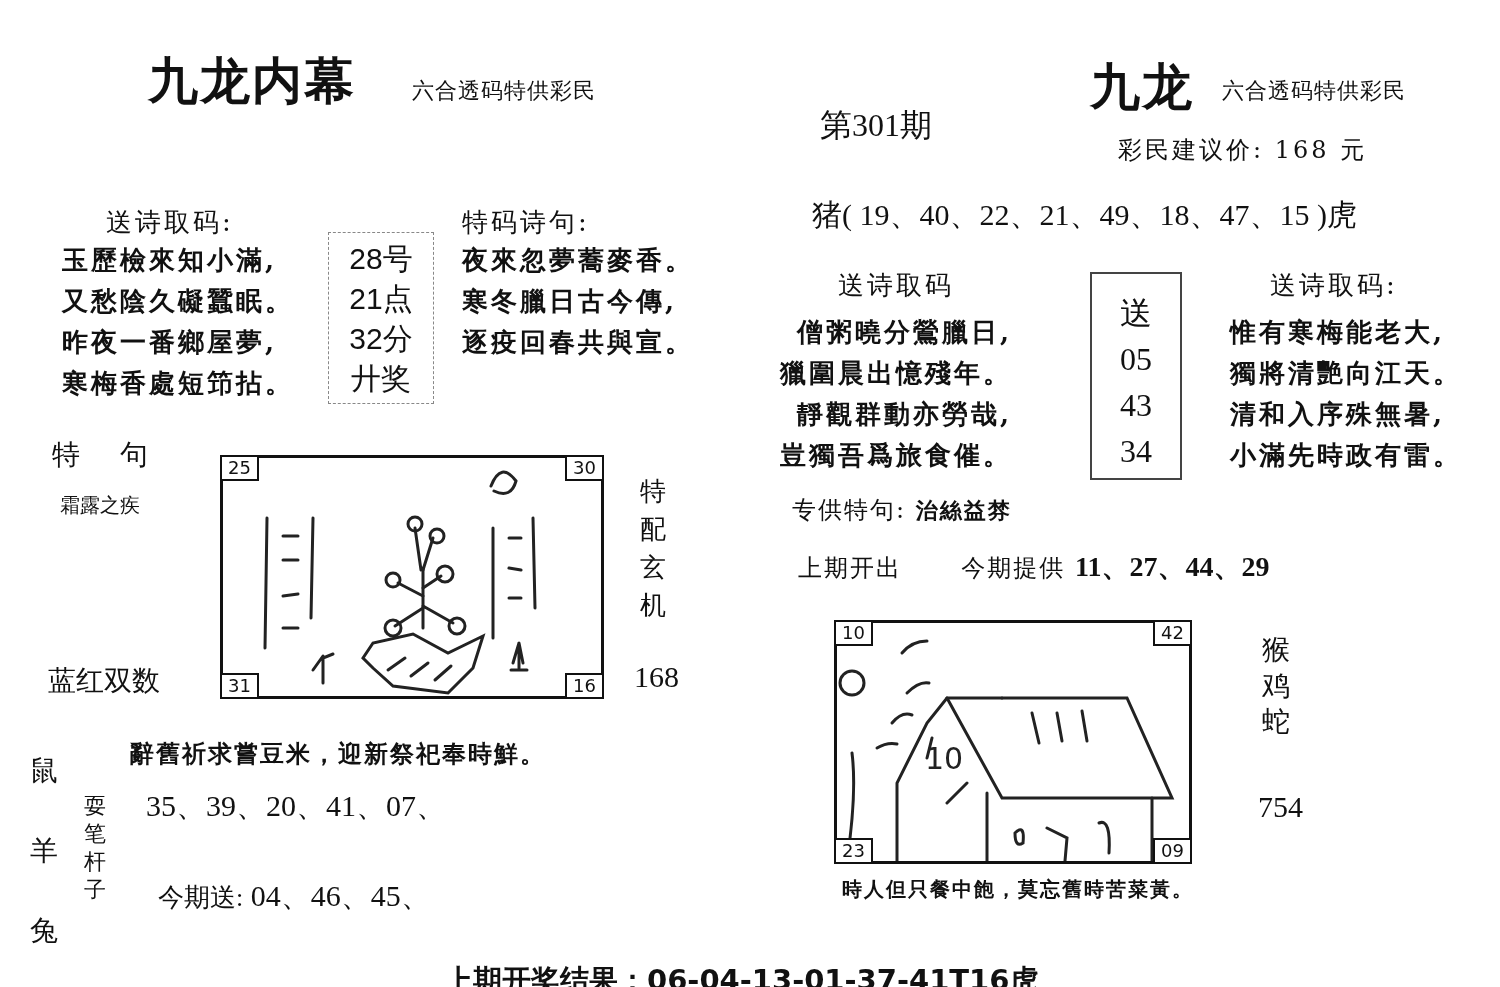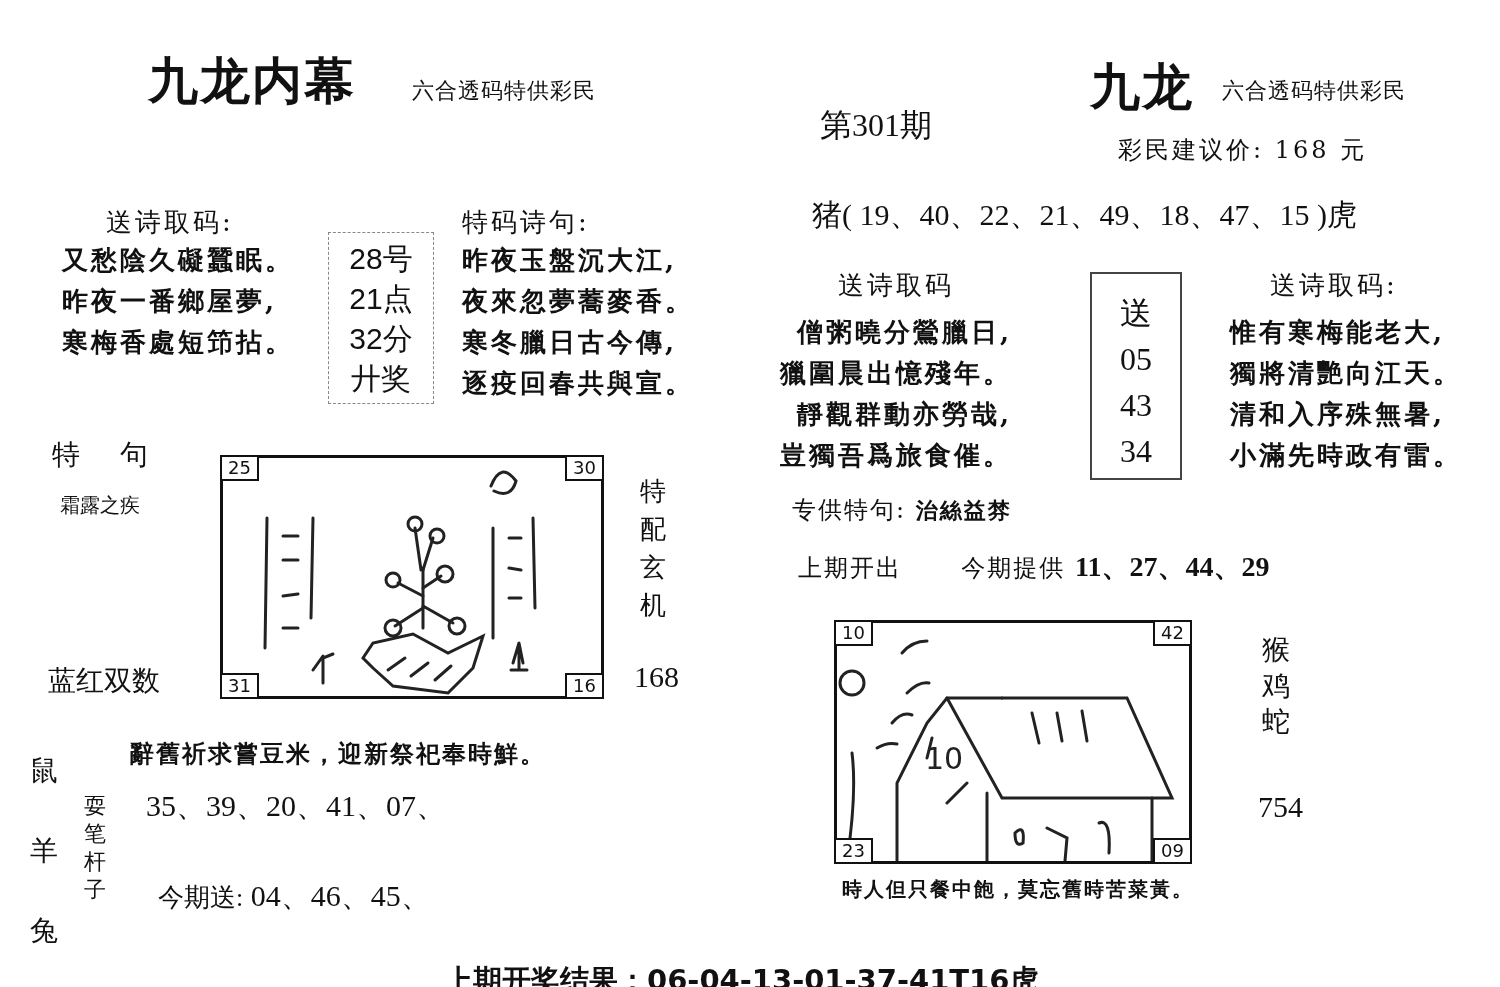--- a/index.html
+++ b/index.html
@@ -28,34 +28,34 @@
 
 <div class="abs" style="left:148px;top:48px;">
   <span class="title-big">九龙内幕</span>
 </div>
 <div class="abs subtitle" style="left:412px;top:76px;">六合透码特供彩民</div>
 
 <div class="abs poem-head" style="left:106px;top:205px;">送诗取码:</div>
 <div class="abs poem-head" style="left:462px;top:205px;">特码诗句:</div>
 
 <div class="abs poem" style="left:62px;top:240px;">
+  <div>玉歷檢來知小滿,</div>
   <div>又愁陰久礙蠶眠。</div>
   <div>昨夜一番鄉屋夢,</div>
   <div>寒梅香處短笻拈。</div>
 </div>
 
 <div class="box box-dashed col" style="left:328px;top:232px;width:106px;height:172px;font-family:'Liberation Sans',sans-serif;font-size:30px;line-height:40px;padding-top:6px;box-sizing:border-box;">
   <div>28号</div>
   <div>21点</div>
   <div>32分</div>
   <div>廾奖</div>
 </div>
 
 <div class="abs poem" style="left:462px;top:240px;">
-  <div>昨夜玉盤沉大江,</div>
   <div>夜來忽夢蕎麥香。</div>
   <div>寒冬臘日古今傳,</div>
   <div>逐疫回春共與宣。</div>
 </div>
 
 <div class="abs" style="left:52px;top:436px;font-size:28px;letter-spacing:6px;">特　句</div>
 <div class="abs" style="left:60px;top:492px;font-size:20px;">霜露之疾</div>
 <div class="abs serif" style="left:48px;top:662px;font-size:28px;">蓝红双数</div>
 
 <div class="pic" style="left:220px;top:455px;width:378px;height:238px;">

